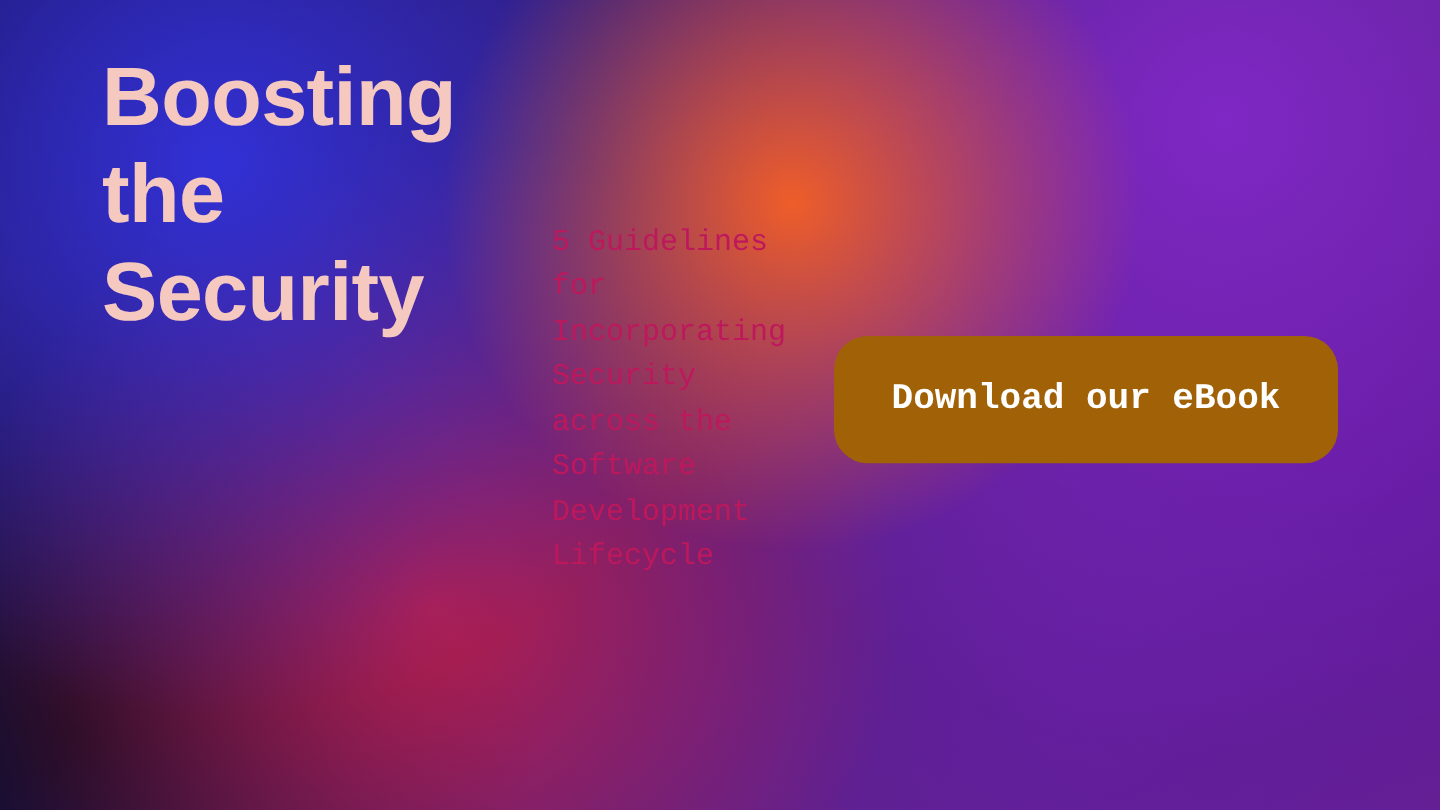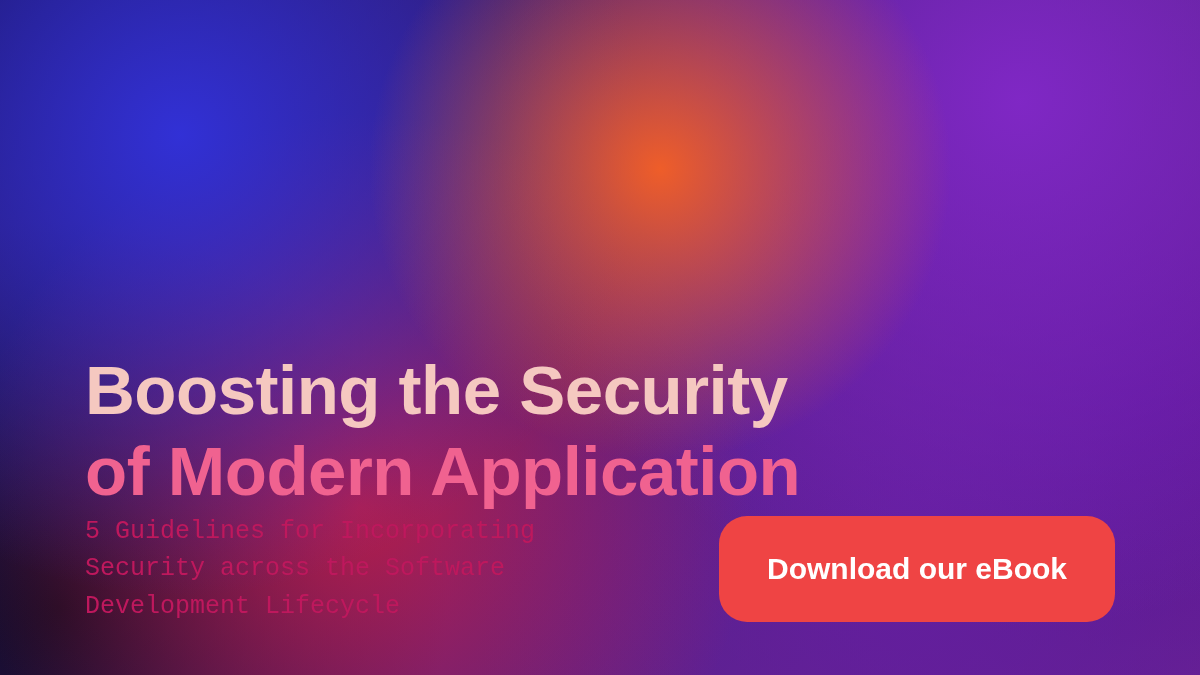--- a/index.html
+++ b/index.html
@@ -32,21 +32,20 @@
         radial-gradient(circle at 95% 60%, rgba(90, 20, 150, 0.9) 0%, transparent 35%),
         linear-gradient(135deg, #1a1050 0%, #4a2080 50%, #6a2590 100%);
     }
 
     .content {
       position: relative;
       width: 100%;
       height: 100%;
       padding: 40px 85px 50px 85px;
       display: flex;
-      flex-direction: column;
       justify-content: flex-end;
     }
 
     .headline {
       font-size: 69px;
       font-weight: 700;
       line-height: 1.18;
       letter-spacing: -0.5px;
     }
 
@@ -72,40 +71,40 @@
     .subheading {
       color: #be185d;
       font-size: 25px;
       font-weight: 400;
       line-height: 1.5;
       max-width: 520px;
       font-family: 'Courier New', Courier, monospace;
     }
 
     .cta-button {
-      background-color: #ef4444;
+      background-color: #a16207;
       color: #ffffff;
       border: none;
       border-radius: 28px;
       padding: 36px 48px;
       font-size: 30px;
       font-weight: 700;
       cursor: pointer;
       white-space: nowrap;
-      font-family: Liberation Sans, sans-serif;
+      font-family: Liberation Mono, monospace;
     }
   </style>
 </head>
 <body>
 
 <div class="background"></div>
 
 <div class="content">
   <h1 class="headline">
     <span class="headline-line1">Boosting the Security</span><br>
-    <span class="headline-line2">of Modern Application</span><br>
+    <br>
   </h1>
 
   <div class="bottom-row">
     <p class="subheading">5 Guidelines for Incorporating Security across the Software Development Lifecycle</p>
     <button class="cta-button">Download our eBook</button>
   </div>
 </div>
 
 </body></html>

